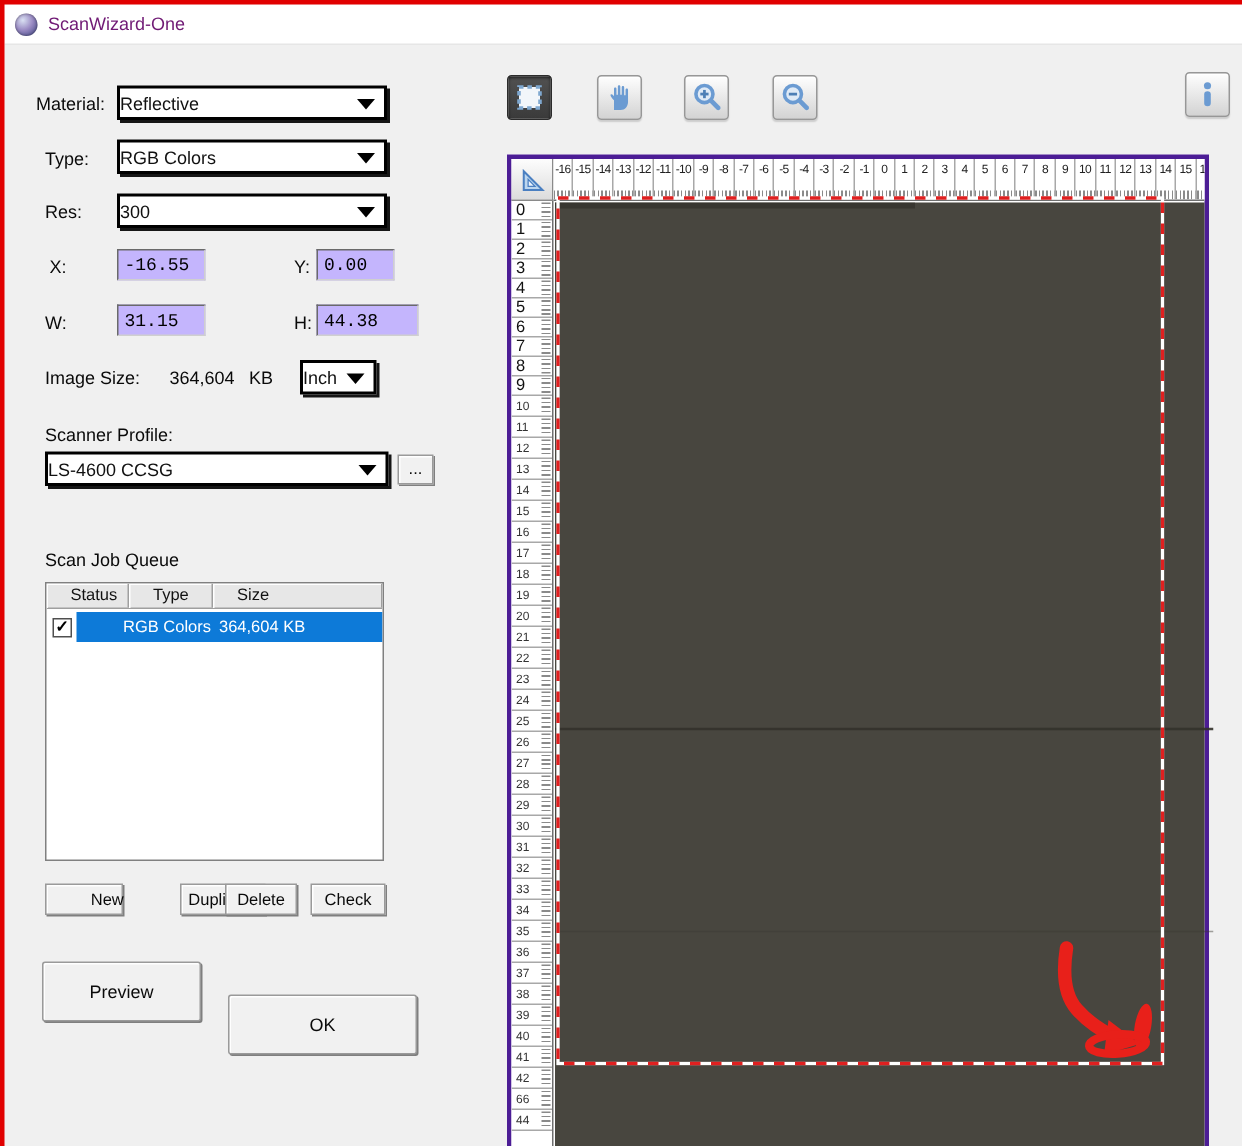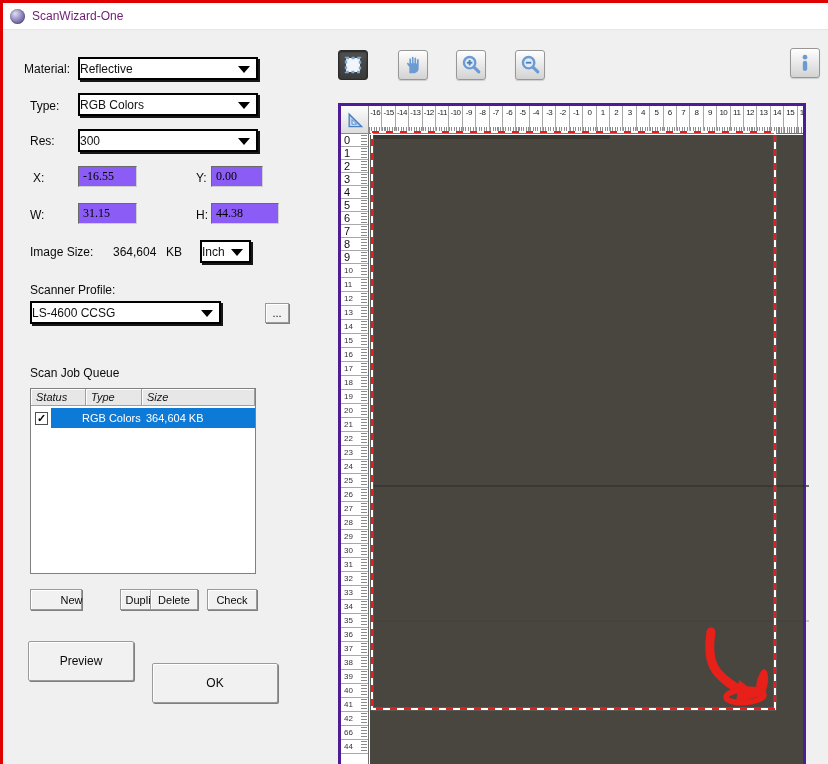--- a/index.html
+++ b/index.html
@@ -29,38 +29,38 @@
 
   
   .combo { position:absolute; background:#fff; border:2px solid #000;
            box-shadow:2px 2px 0 #161616; display:flex; align-items:center;
            justify-content:flex-start; font-size:12px; cursor:default; }
   .combo .arrow { position:absolute; right:6px; top:50%; margin-top:-3px;
                   width:0; height:0; border-left:6px solid transparent;
                   border-right:6px solid transparent; border-top:7px solid #000; }
 
   
-  .field { position:absolute; background:#8b5cf6; border:1px solid;
+  .field { position:absolute; background:#c4b5fd; border:1px solid;
            border-color:#6a6a6a #cfcfcf #cfcfcf #6a6a6a;
-           font-size:12px; padding:0 4px; font-family:Liberation Serif, serif; }
+           font-size:12px; padding:0 4px; font-family:Liberation Mono, monospace; }
 
   
   .btn { position:absolute; background:#f1f1f1; border:1px solid #9a9a9a;
          box-shadow:1px 1px 0 #7f7f7f, inset 1px 1px 0 #ffffff;
          font-size:11px; display:flex; align-items:center; justify-content:center;
          color:#0a0a0a; cursor:default; }
   .big-btn { font-size:12px; border-radius:2px; }
 
   
   .queue-table { position:absolute; left:30px; top:388px; width:226px; height:186px;
                  border:1px solid #808080; background:#fff; overflow:hidden; }
   .queue-header { display:flex; height:17px; background:#e7e7e7;
                   border-bottom:1px solid #9f9f9f; font-size:11px; }
   .qh-cell { border-right:1px solid #9f9f9f; box-shadow: inset 1px 1px 0 #fff;
-             padding:2px 0 0 5px;font-style:italic; }
+             padding:2px 0 0 16px; }
   .qh-status { width:55px; } .qh-type { width:56px; } .qh-size { flex:1; }
   .queue-row { display:flex; align-items:center; height:20px; margin-top:2px; }
   .checkbox { width:13px; height:13px; border:1px solid #4f4f4f; background:#fff;
               margin-left:4px; font-size:11px; line-height:11px; text-align:center;
               font-weight:bold; color:#000; flex:0 0 13px; }
   .row-highlight { flex:1; align-self:stretch; background:#0d7ad8; color:#fff;
                    font-size:11px; position:relative; margin-left:3px;
                    display:flex; align-items:center; }
   .row-type { margin-left:31px; }
   .row-size { position:absolute; left:95px; }
@@ -141,21 +141,21 @@
 
 <div class="lbl" style="left:30px; top:245px;">Image Size:</div>
 <div class="lbl" style="left:113px; top:245px;">364,604</div>
 <div class="lbl" style="left:166px; top:245px;">KB</div>
 <div class="combo" style="left:200px; top:240px; width:51px; height:23px;">
   <span style="margin-right:10px">Inch</span>
   <span class="arrow"></span>
 </div>
 
 <div class="lbl" style="left:30px; top:283px;">Scanner Profile:</div>
-<div class="combo" style="left:30px; top:301px; width:191px; height:23px;">
+<div class="combo" style="left:30px; top:301px; width:229px; height:23px;">
   <span>LS-4600 CCSG</span>
   <span class="arrow"></span>
 </div>
 <div class="btn" style="left:265px; top:303px; width:24px; height:20px;">...</div>
 
 <div class="lbl" style="left:30px; top:366px;">Scan Job Queue</div>
 
 <div class="queue-table">
   <div class="queue-header">
     <div class="qh-cell qh-status">Status</div>

